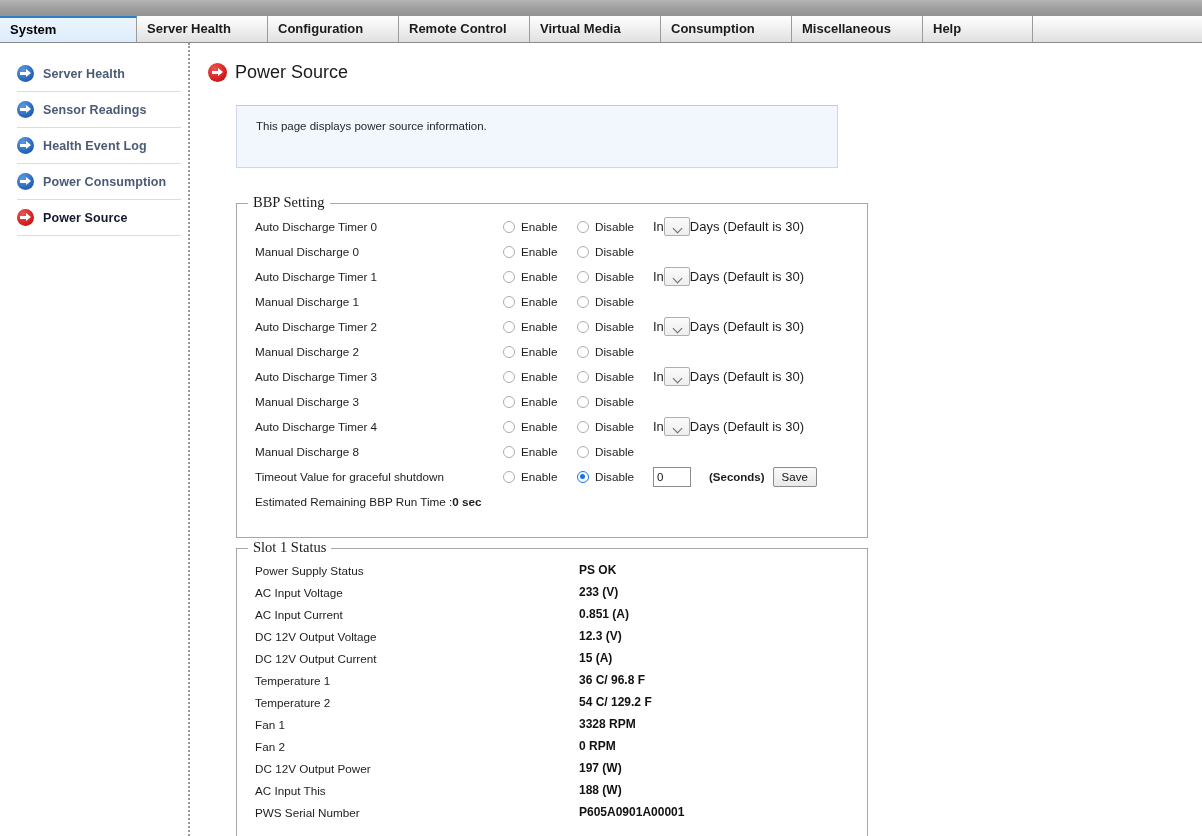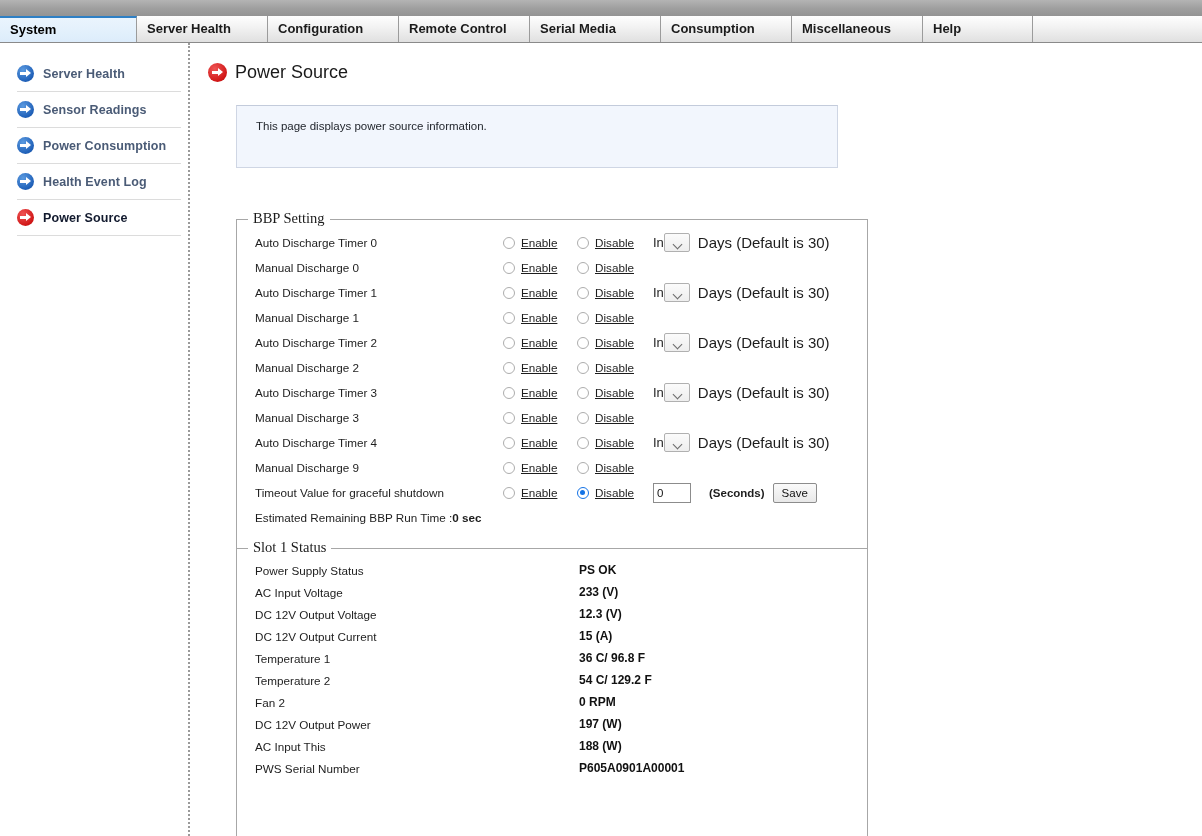--- a/index.html
+++ b/index.html
@@ -169,21 +169,21 @@
   .fs-legend {
     position: absolute;
     top: -10px; left: 11px;
     background: #fff;
     padding: 0 5px;
     font-family: "Liberation Serif", serif;
     font-size: 14.5px;
     color: #1a1a1a;
   }
 
-  #fs-bbp { top: 176px; height: 335px; }
+  #fs-bbp { top: 160px; height: 335px; }
   #fs-slot { top: 505px; height: 330px; border-bottom: none; }
 
   
   .bbp-row {
     position: relative;
     height: 25px;
     display: flex;
     align-items: center;
     padding-left: 18px;
   }
@@ -212,21 +212,20 @@
     position: absolute;
     left: 2.2px; top: 2.2px;
     width: 5.2px; height: 5.2px;
     border-radius: 50%;
     background: #1473e6;
   }
   .radio-text {
     font-size: 11.7px;
     color: #1d1d1d;
     margin-right: 16px;
-    text-decoration: underline;
   }
   .radio-text.last { margin-right: 0; }
   .enable-slot { width: 74px; flex: 0 0 auto; display: flex; align-items: center; }
   .disable-slot { width: 76px; flex: 0 0 auto; display: flex; align-items: center; }
 
   .in-word {
     font-size: 13px;
     color: #1d1d1d;
     flex: 0 0 auto;
   }
@@ -242,23 +241,22 @@
   .day-select::after {
     content: "";
     position: absolute;
     left: 9px; top: 7px;
     width: 6px; height: 6px;
     border-left: 1.4px solid #6a6a6a;
     border-bottom: 1.4px solid #6a6a6a;
     transform: rotate(-45deg);
   }
   .days-text {
-    font-size: 15px;
-    color: #1d1d1d;
-    margin-left: 8px;
+    font-size: 13px;
+    color: #1d1d1d;
     flex: 0 0 auto;
     white-space: nowrap;
   }
 
   .timeout-input {
     width: 38px; height: 20px;
     border: 1px solid #8c8c8c;
     background: #fff;
     font-family: "Liberation Sans", sans-serif;
     font-size: 11.5px;
@@ -323,43 +321,43 @@
 </head>
 <body>
 
 <div id="top-gray-bar"></div>
 
 <div id="tab-bar">
     <div class="tab active" style="width: 137px;">System</div>
     <div class="tab" style="width: 131px;">Server Health</div>
     <div class="tab" style="width: 131px;">Configuration</div>
     <div class="tab" style="width: 131px;">Remote Control</div>
-    <div class="tab" style="width: 131px;">Serial Media</div>
+    <div class="tab" style="width: 131px;">Virtual Media</div>
     <div class="tab" style="width: 131px;">Consumption</div>
     <div class="tab" style="width: 131px;">Miscellaneous</div>
     <div class="tab" style="width: 110px;">Help</div>
     <div class="tab filler"></div>
   </div>
 
 <div id="sidebar">
     <div class="nav-item">
       <span class="arrow-icon"></span>
       <span class="nav-label">Server Health</span>
     </div>
     <div class="nav-item">
       <span class="arrow-icon"></span>
       <span class="nav-label">Sensor Readings</span>
     </div>
     <div class="nav-item">
       <span class="arrow-icon"></span>
-      <span class="nav-label">Power Consumption</span>
+      <span class="nav-label">Health Event Log</span>
     </div>
     <div class="nav-item">
       <span class="arrow-icon"></span>
-      <span class="nav-label">Health Event Log</span>
+      <span class="nav-label">Power Consumption</span>
     </div>
     <div class="nav-item active">
       <span class="arrow-icon red"></span>
       <span class="nav-label">Power Source</span>
     </div>
   </div>
 
 <div id="main">
 
   <div id="page-title-row">
@@ -482,21 +480,21 @@
           </span>
           <span class="disable-slot">
             <span class="radio"></span>
             <span class="radio-text last">Disable</span>
           </span>
           <span class="in-word">In</span>
           <span class="day-select"></span>
           <span class="days-text">Days (Default is 30)</span>
         </div>
         <div class="bbp-row">
-          <span class="bbp-label">Manual Discharge 9</span>
+          <span class="bbp-label">Manual Discharge 8</span>
           <span class="enable-slot">
             <span class="radio"></span>
             <span class="radio-text">Enable</span>
           </span>
           <span class="disable-slot">
             <span class="radio"></span>
             <span class="radio-text last">Disable</span>
           </span>
         </div>
       </div>
@@ -527,36 +525,44 @@
     <div class="fs-body-top" id="slot-rows">
         <div class="slot-row">
           <span class="slot-label">Power Supply Status</span>
           <span class="slot-value">PS OK</span>
         </div>
         <div class="slot-row">
           <span class="slot-label">AC Input Voltage</span>
           <span class="slot-value">233 (V)</span>
         </div>
         <div class="slot-row">
+          <span class="slot-label">AC Input Current</span>
+          <span class="slot-value">0.851 (A)</span>
+        </div>
+        <div class="slot-row">
           <span class="slot-label">DC 12V Output Voltage</span>
           <span class="slot-value">12.3 (V)</span>
         </div>
         <div class="slot-row">
           <span class="slot-label">DC 12V Output Current</span>
           <span class="slot-value">15 (A)</span>
         </div>
         <div class="slot-row">
           <span class="slot-label">Temperature 1</span>
           <span class="slot-value">36 C/ 96.8 F</span>
         </div>
         <div class="slot-row">
           <span class="slot-label">Temperature 2</span>
           <span class="slot-value">54 C/ 129.2 F</span>
         </div>
         <div class="slot-row">
+          <span class="slot-label">Fan 1</span>
+          <span class="slot-value">3328 RPM</span>
+        </div>
+        <div class="slot-row">
           <span class="slot-label">Fan 2</span>
           <span class="slot-value">0 RPM</span>
         </div>
         <div class="slot-row">
           <span class="slot-label">DC 12V Output Power</span>
           <span class="slot-value">197 (W)</span>
         </div>
         <div class="slot-row">
           <span class="slot-label">AC Input This</span>
           <span class="slot-value">188 (W)</span>

